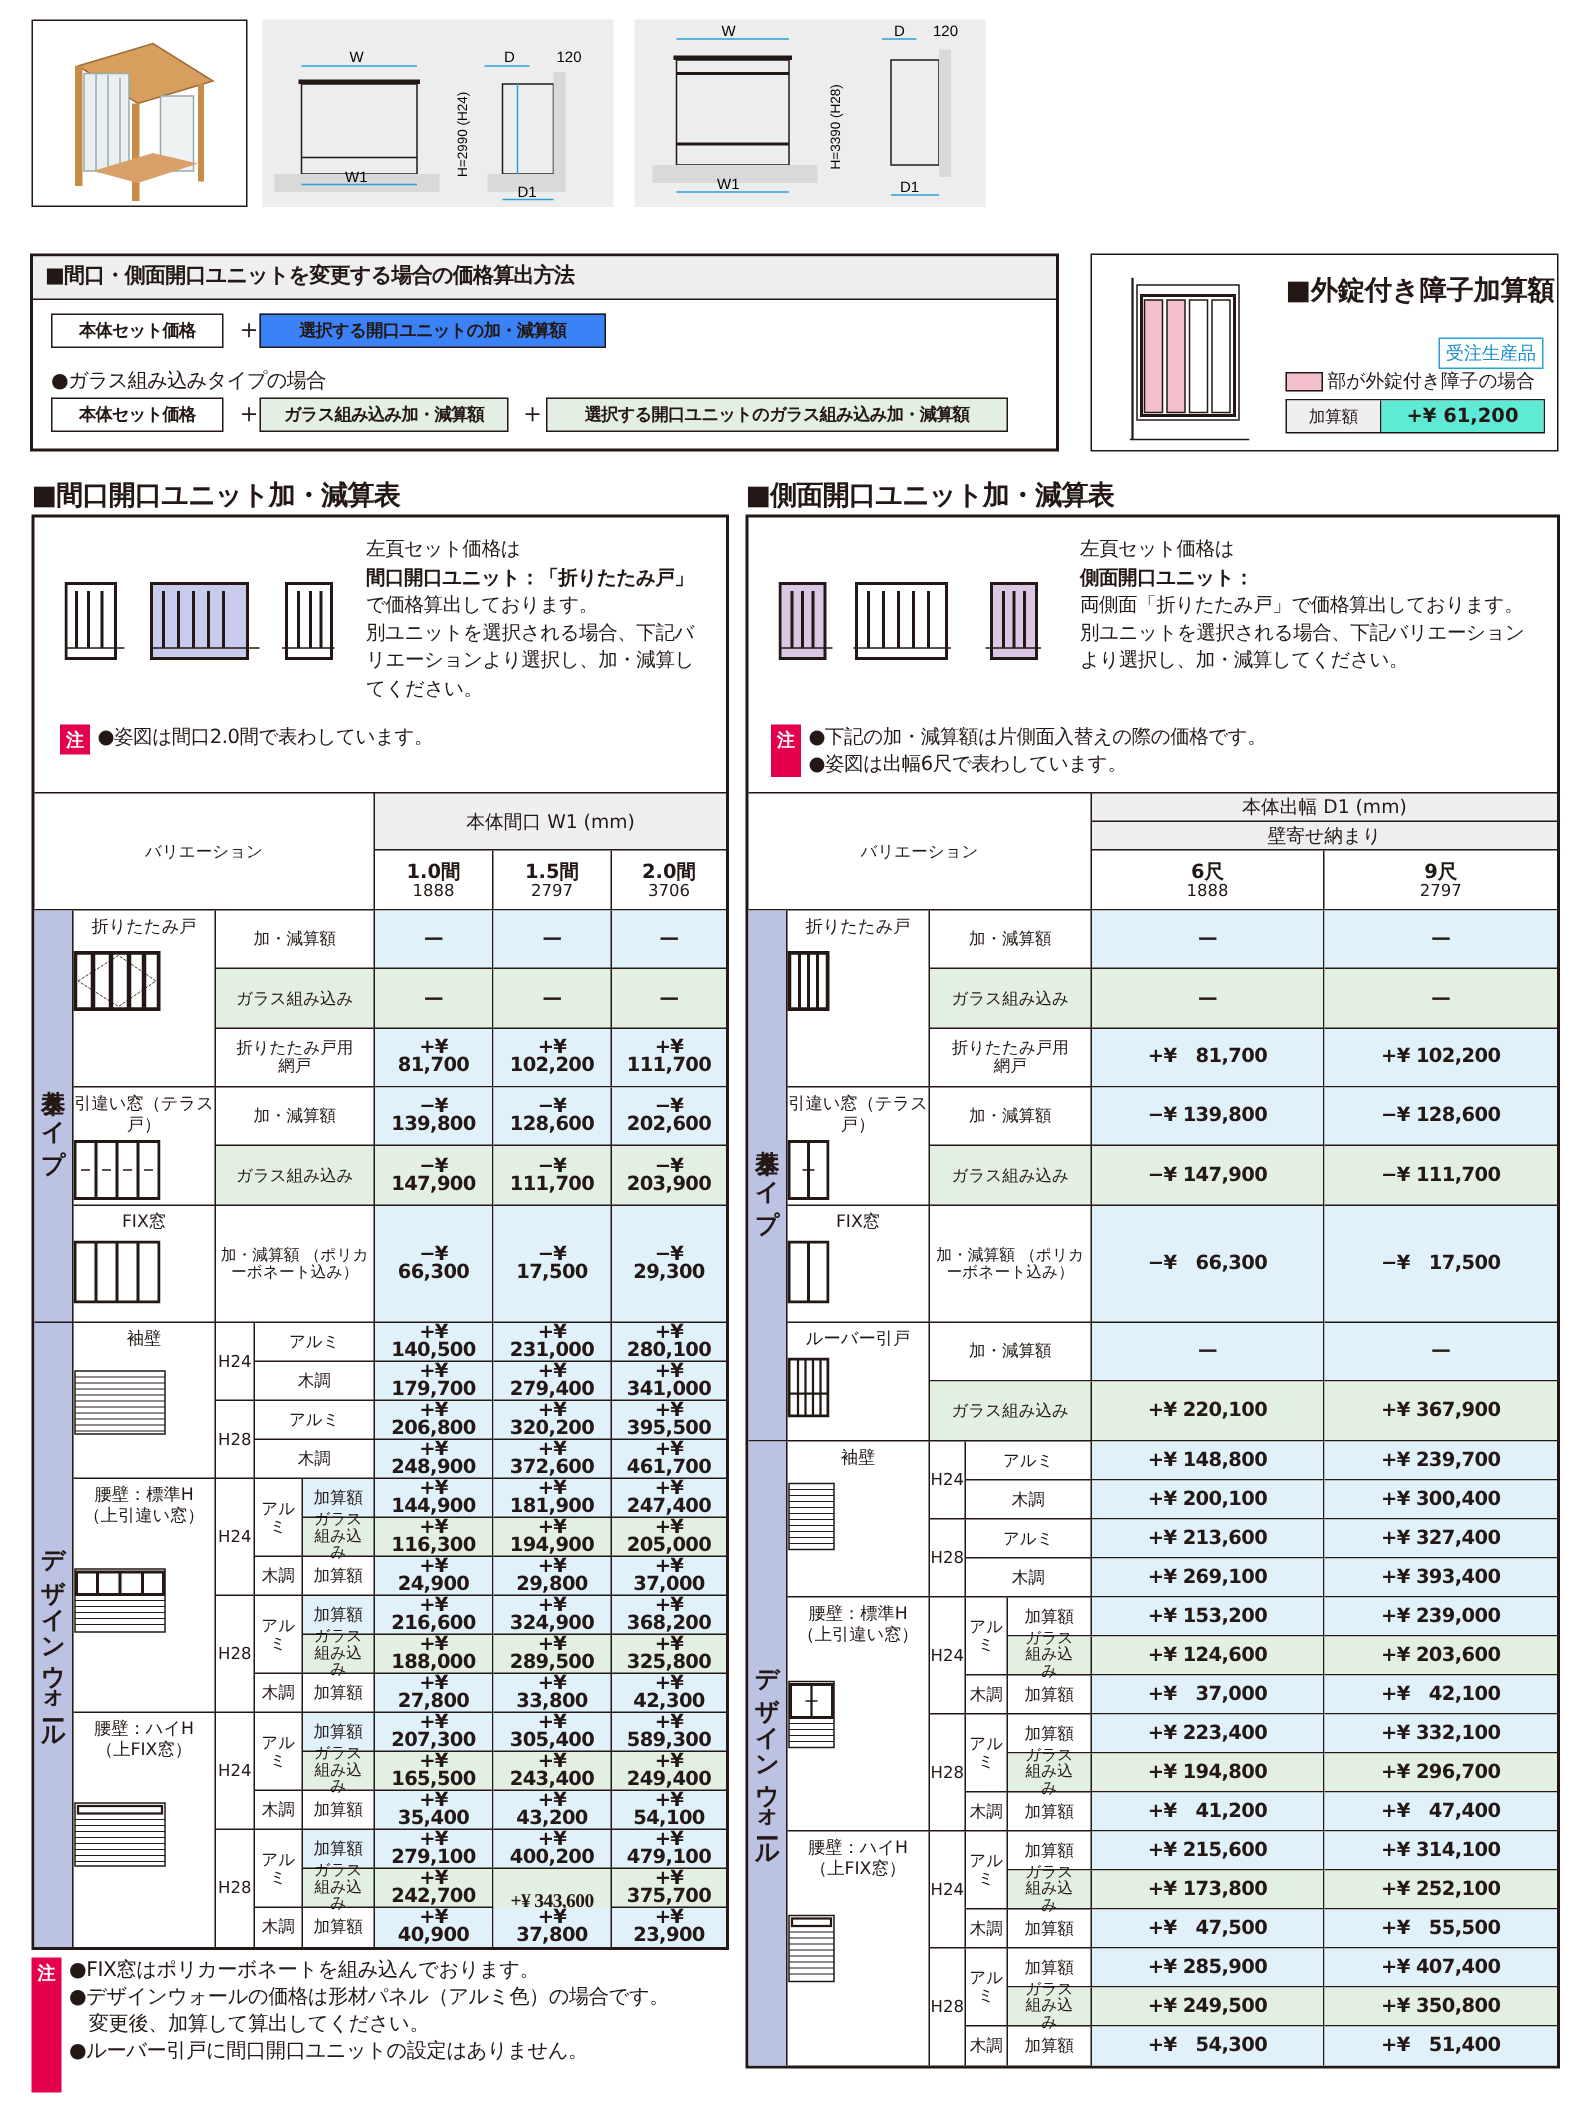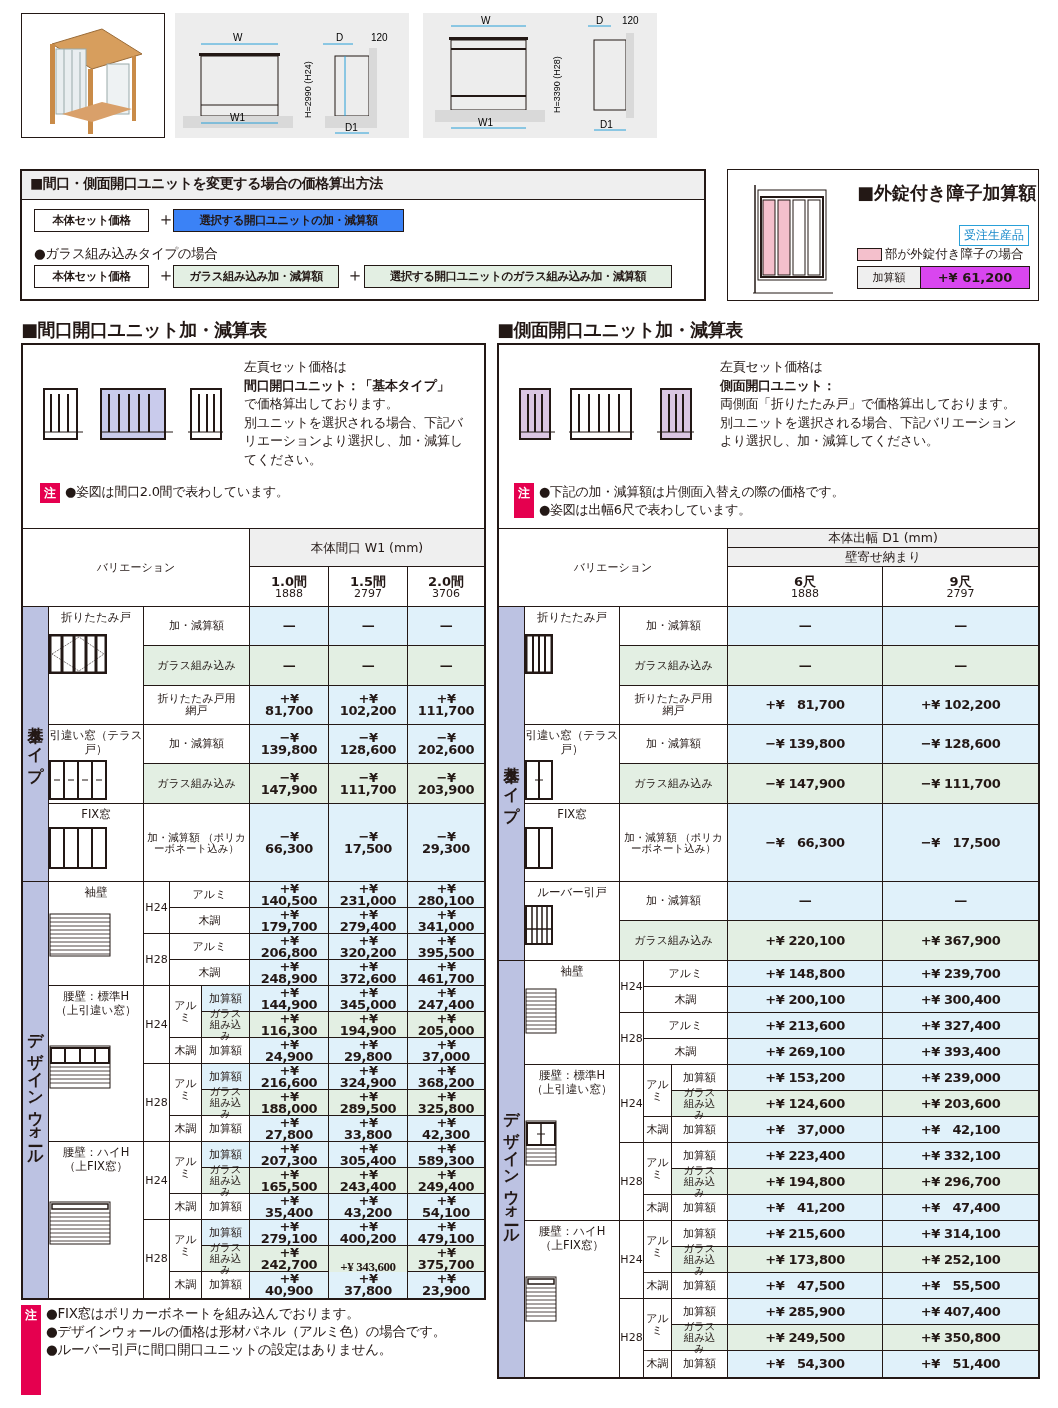--- a/index.html
+++ b/index.html
@@ -128,21 +128,21 @@
     <rect x="40" y="15" width="12" height="75" fill="#fff" stroke="#231815"></rect>
     <rect x="55" y="15" width="12" height="75" fill="#fff" stroke="#231815"></rect>
     <line x1="0" y1="108" x2="80" y2="108" stroke="#231815"></line>
   </svg>
   <div class="abs" style="left:129px; top:11px; font-size:18px; font-weight:bold;">■外錠付き障子加算額</div>
   <div class="order-badge" style="left:231px; top:55px;">受注生産品</div>
   <div class="abs" style="left:129px; top:78px; width:25px; height:13px; background:#f4c0cc; border:1px solid #231815;"></div>
   <div class="abs" style="left:157px; top:76px; font-size:12.5px;">部が外錠付き障子の場合</div>
   <div class="abs" style="left:129px; top:96px; width:173px; height:23px; border:1px solid #231815; display:flex;">
     <div style="width:63px; background:#efefef; border-right:1px solid #231815; font-size:11px; display:flex; align-items:center; justify-content:center;">加算額</div>
-    <div style="flex:1; background:#d946ef; font-size:13px; font-weight:bold; display:flex; align-items:center; justify-content:center;">+¥ 61,200</div>
+    <div style="flex:1; background:#5eead4; font-size:13px; font-weight:bold; display:flex; align-items:center; justify-content:center;">+¥ 61,200</div>
   </div>
 </div>
 
 <div class="abs sec-title" style="left:21px; top:318px;">■間口開口ユニット加・減算表</div>
 <div class="abs tbox" style="left:21px; top:343px; width:465px; height:957px;">
 
   <svg class="icon" style="left:20px; top:43px;" width="200" height="55" viewBox="0 0 200 55">
     <rect x="1" y="1" width="33" height="50" fill="none" stroke="#231815" stroke-width="2"></rect>
     <line x1="8" y1="6" x2="8" y2="44" stroke="#231815" stroke-width="2"></line>
       <line x1="16" y1="6" x2="16" y2="44" stroke="#231815" stroke-width="2"></line>
@@ -156,21 +156,21 @@
       <line x1="106" y1="6" x2="106" y2="44" stroke="#231815" stroke-width="2"></line>
     <line x1="58" y1="44" x2="130" y2="44" stroke="#231815"></line>
     <rect x="148" y="1" width="30" height="50" fill="none" stroke="#231815" stroke-width="2"></rect>
     <line x1="156" y1="6" x2="156" y2="44" stroke="#231815" stroke-width="2"></line>
       <line x1="164" y1="6" x2="164" y2="44" stroke="#231815" stroke-width="2"></line>
       <line x1="171" y1="6" x2="171" y2="44" stroke="#231815" stroke-width="2"></line>
     <line x1="145" y1="44" x2="180" y2="44" stroke="#231815"></line>
   </svg>
   <div class="intro-text" style="left:221px; top:13px;">
     <div>左頁セット価格は</div>
-    <div style="font-weight:bold;">間口開口ユニット：「基本タイプ」</div>
+    <div style="font-weight:bold;">間口開口ユニット：「折りたたみ戸」</div>
     <div>で価格算出しております。</div>
     <div>別ユニットを選択される場合、下記バ</div>
     <div>リエーションより選択し、加・減算し</div>
     <div>てください。</div>
   </div>
   <div class="note-mark" style="left:17px; top:138px; width:20px; height:20px; line-height:20px;">注</div>
   <div class="note-text" style="left:42px; top:138px;">●姿図は間口2.0間で表わしています。</div>
 
   <div class="cell" style="left:0; top:183px; width:227px; height:79px; border-top:1px solid #231815;">
       <span>バリエーション</span>
@@ -322,21 +322,21 @@
   <div class="cell" style="left:147px; top:719px; width:32px; height:52px;">アルミ</div>
   <div class="cell" style="left:147px; top:771px; width:32px; height:26px;">木調</div>
   <div class="cell bg-blue" style="left:179px; top:641px; width:48px; height:26px;">加算額</div>
   <div class="cell bg-green small2" style="left:179px; top:667px; width:48px; height:26px; padding:0 6px;">ガラス 組み込み</div>
   <div class="cell" style="left:179px; top:693px; width:48px; height:26px;">加算額</div>
   <div class="cell bg-blue" style="left:179px; top:719px; width:48px; height:26px;">加算額</div>
   <div class="cell bg-green small2" style="left:179px; top:745px; width:48px; height:26px; padding:0 6px;">ガラス 組み込み</div>
   <div class="cell" style="left:179px; top:771px; width:48px; height:26px;">加算額</div>
 
   <div class="cell val bg-blue" style="left:227px; top:641px; width:79px; height:26px;">+¥ 144,900</div>
-  <div class="cell val bg-blue" style="left:306px; top:641px; width:79px; height:26px;">+¥ 345,000</div>
+  <div class="cell val bg-blue" style="left:306px; top:641px; width:79px; height:26px;">+¥ 181,900</div>
   <div class="cell val bg-blue" style="left:385px; top:641px; width:76px; height:26px; border-right:none;">+¥ 247,400</div>
   <div class="cell val bg-green" style="left:227px; top:667px; width:79px; height:26px;">+¥ 116,300</div>
   <div class="cell val bg-green" style="left:306px; top:667px; width:79px; height:26px;">+¥ 194,900</div>
   <div class="cell val bg-green" style="left:385px; top:667px; width:76px; height:26px; border-right:none;">+¥ 205,000</div>
   <div class="cell val bg-blue" style="left:227px; top:693px; width:79px; height:26px;">+¥　24,900</div>
   <div class="cell val bg-blue" style="left:306px; top:693px; width:79px; height:26px;">+¥　29,800</div>
   <div class="cell val bg-blue" style="left:385px; top:693px; width:76px; height:26px; border-right:none;">+¥　37,000</div>
   <div class="cell val bg-blue" style="left:227px; top:719px; width:79px; height:26px;">+¥ 216,600</div>
   <div class="cell val bg-blue" style="left:306px; top:719px; width:79px; height:26px;">+¥ 324,900</div>
   <div class="cell val bg-blue" style="left:385px; top:719px; width:76px; height:26px; border-right:none;">+¥ 368,200</div>
@@ -394,20 +394,21 @@
   <div class="cell val bg-green" style="left:385px; top:901px; width:76px; height:26px; border-right:none;">+¥ 375,700</div>
   <div class="cell val bg-blue" style="left:227px; top:927px; width:79px; height:26px; border-bottom:none;">+¥　40,900</div>
   <div class="cell val bg-blue" style="left:306px; top:927px; width:79px; height:26px; border-bottom:none;">+¥　37,800</div>
   <div class="cell val bg-blue" style="left:385px; top:927px; width:76px; height:26px; border-right:none; border-bottom:none;">+¥　23,900</div>
 </div>
 
 <div class="note-mark" style="left:21px; top:1305px; width:20px; height:90px; padding-top:2px;">注</div>
 <div class="note-text" style="left:46px; top:1304px; font-size:13.5px; line-height:18px;">
   <div>●FIX窓はポリカーボネートを組み込んでおります。</div>
   <div>●デザインウォールの価格は形材パネル（アルミ色）の場合です。</div>
+  <div>　変更後、加算して算出してください。</div>
   <div>●ルーバー引戸に間口開口ユニットの設定はありません。</div>
 </div>
 
 <div class="abs sec-title" style="left:497px; top:318px;">■側面開口ユニット加・減算表</div>
 <div class="abs tbox" style="left:497px; top:343px; width:543px; height:1036px;">
   <svg class="icon" style="left:20px; top:43px;" width="180" height="55" viewBox="0 0 180 55">
     <rect x="1" y="1" width="30" height="50" fill="#dbc6e3" stroke="#231815" stroke-width="2"></rect>
     <line x1="9" y1="6" x2="9" y2="44" stroke="#231815" stroke-width="2"></line>
       <line x1="16" y1="6" x2="16" y2="44" stroke="#231815" stroke-width="2"></line>
       <line x1="23" y1="6" x2="23" y2="44" stroke="#231815" stroke-width="2"></line>

